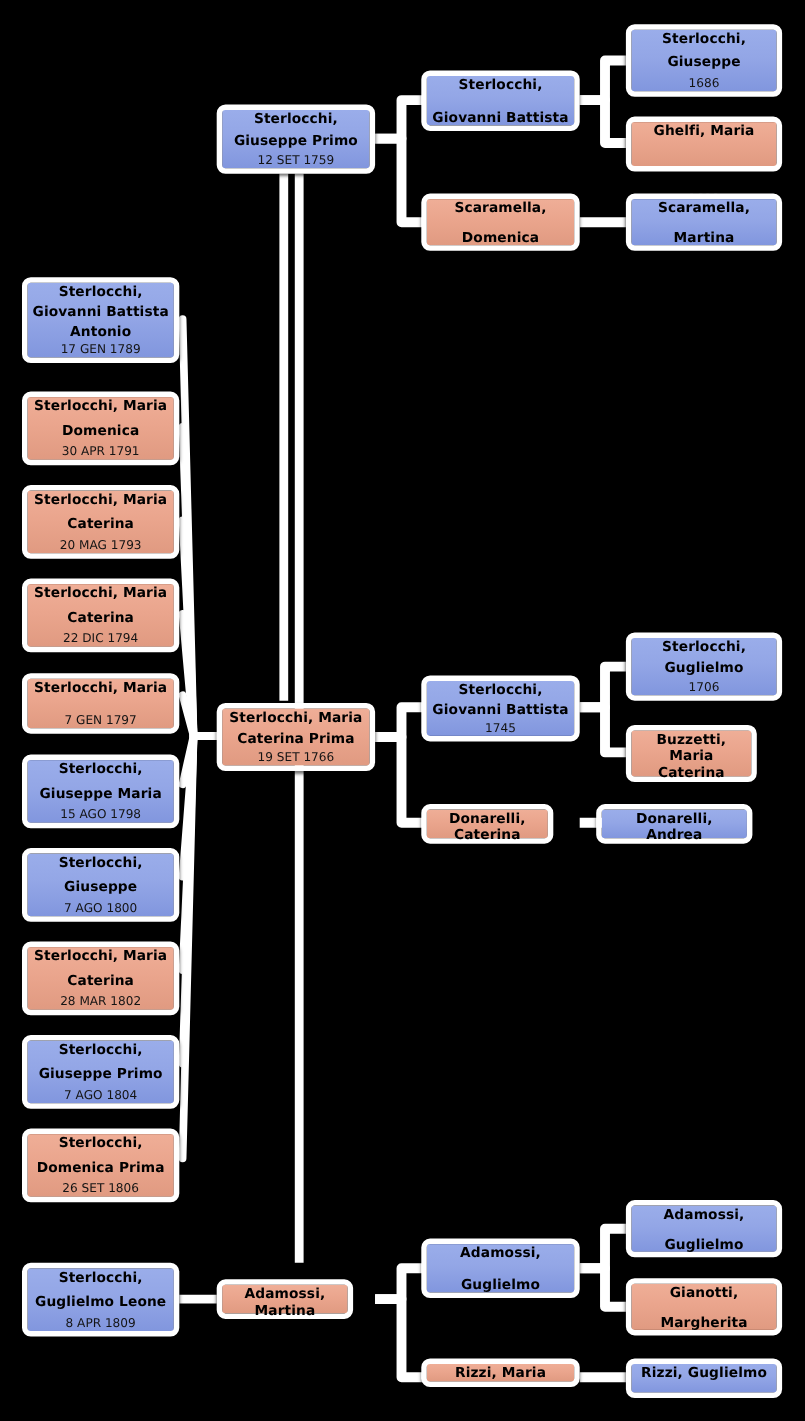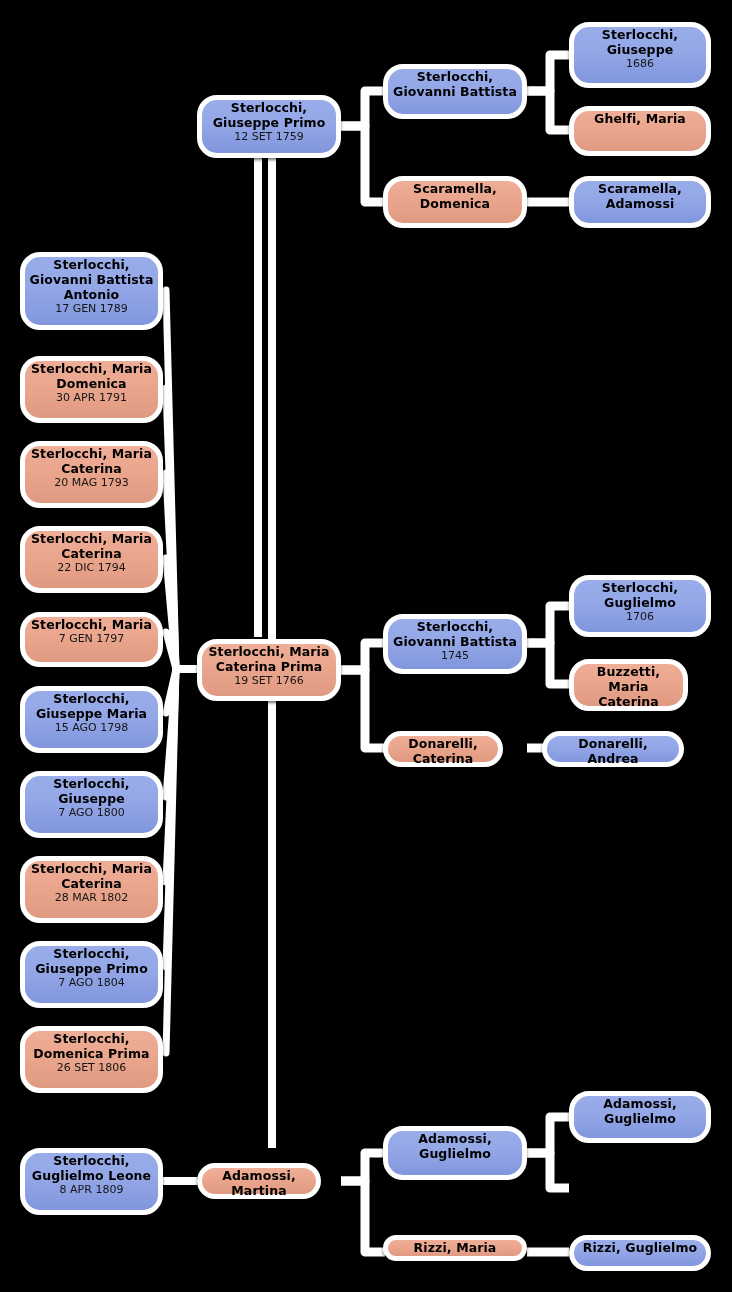--- a/index.html
+++ b/index.html
@@ -7,26 +7,26 @@
        font-family:"DejaVu Sans","Liberation Sans",sans-serif;}
 
   #chart{position:absolute;left:0;top:0;width:732px;height:1292px;}
 
   
   #links{position:absolute;left:0;top:0;width:732px;height:1292px;}
 
   .node{
     position:absolute;
     box-sizing:border-box;
-    border-radius:20px;
+    border-radius:8px;
     border:5px solid #ffffff;
     display:flex;
     flex-direction:column;
     align-items:center;
-    justify-content:flex-start;
+    justify-content:space-between;
     text-align:center;
     color:#000;
     z-index:5;
     box-shadow:0 2px 3px rgba(0,0,0,.55);
   }
   .node .nm{
     font-size:12.5px;
     font-weight:bold;
     line-height:15px;
     letter-spacing:.1px;
@@ -120,21 +120,21 @@
     <div class="dt">1690</div>
   </div>
 
   <div class="node female" style="left:383px;top:176px;width:144px;height:52px;">
     <div class="nm">Scaramella,</div>
     <div class="nm">Domenica</div>
   </div>
 
   <div class="node male" style="left:569px;top:176px;width:142px;height:52px;">
     <div class="nm">Scaramella,</div>
-    <div class="nm">Adamossi</div>
+    <div class="nm">Martina</div>
   </div>
 
   <div class="node female" style="left:197px;top:639px;width:144px;height:62px;">
     <div class="nm">Sterlocchi, Maria</div>
     <div class="nm">Caterina Prima</div>
     <div class="dt">19 SET 1766</div>
   </div>
 
   <div class="node male" style="left:383px;top:614px;width:144px;height:60px;">
     <div class="nm">Sterlocchi,</div>
@@ -168,20 +168,24 @@
   <div class="node male" style="left:383px;top:1126px;width:144px;height:54px;">
     <div class="nm">Adamossi,</div>
     <div class="nm">Guglielmo</div>
   </div>
 
   <div class="node male" style="left:569px;top:1091px;width:142px;height:52px;">
     <div class="nm">Adamossi,</div>
     <div class="nm">Guglielmo</div>
   </div>
 
+  <div class="node female" style="left:569px;top:1162px;width:142px;height:52px;">
+    <div class="nm">Gianotti,</div>
+    <div class="nm">Margherita</div>
+  </div>
 
   <div class="node female" style="left:383px;top:1235px;width:144px;height:26px;">
     <div class="nm">Rizzi, Maria</div>
   </div>
 
   <div class="node male" style="left:569px;top:1235px;width:142px;height:36px;">
     <div class="nm">Rizzi, Guglielmo</div>
   </div>
 
   <div id="children-col">

